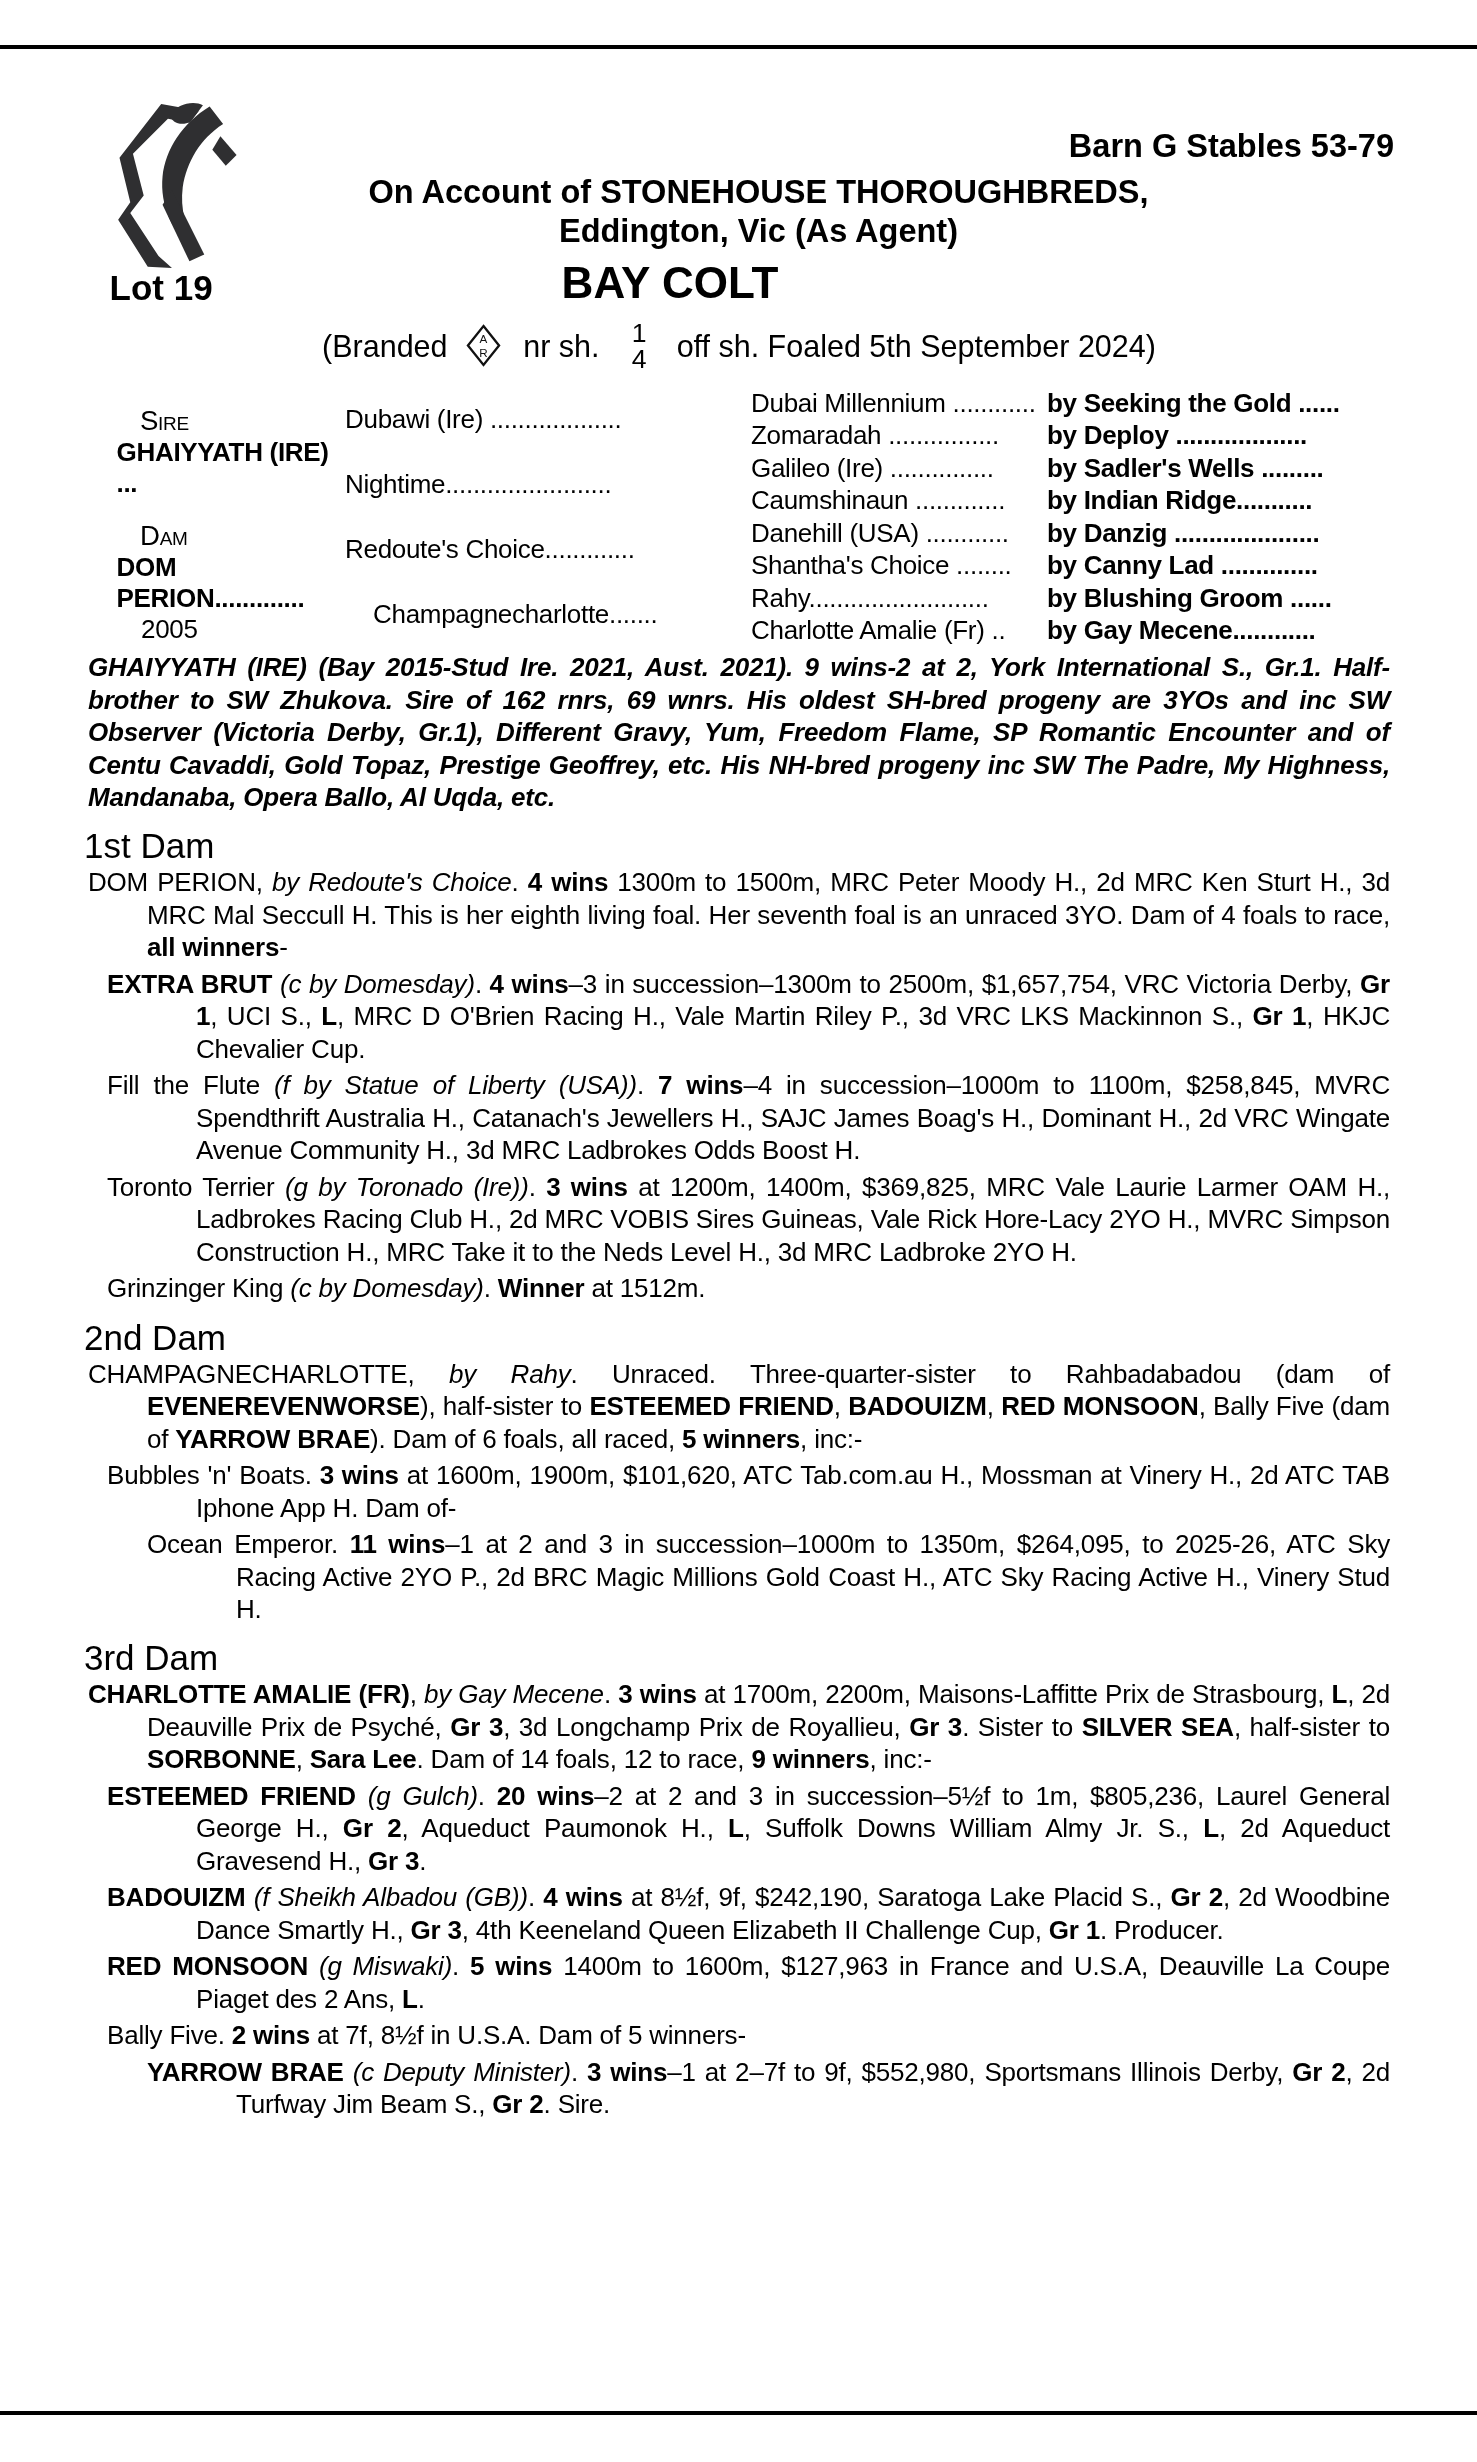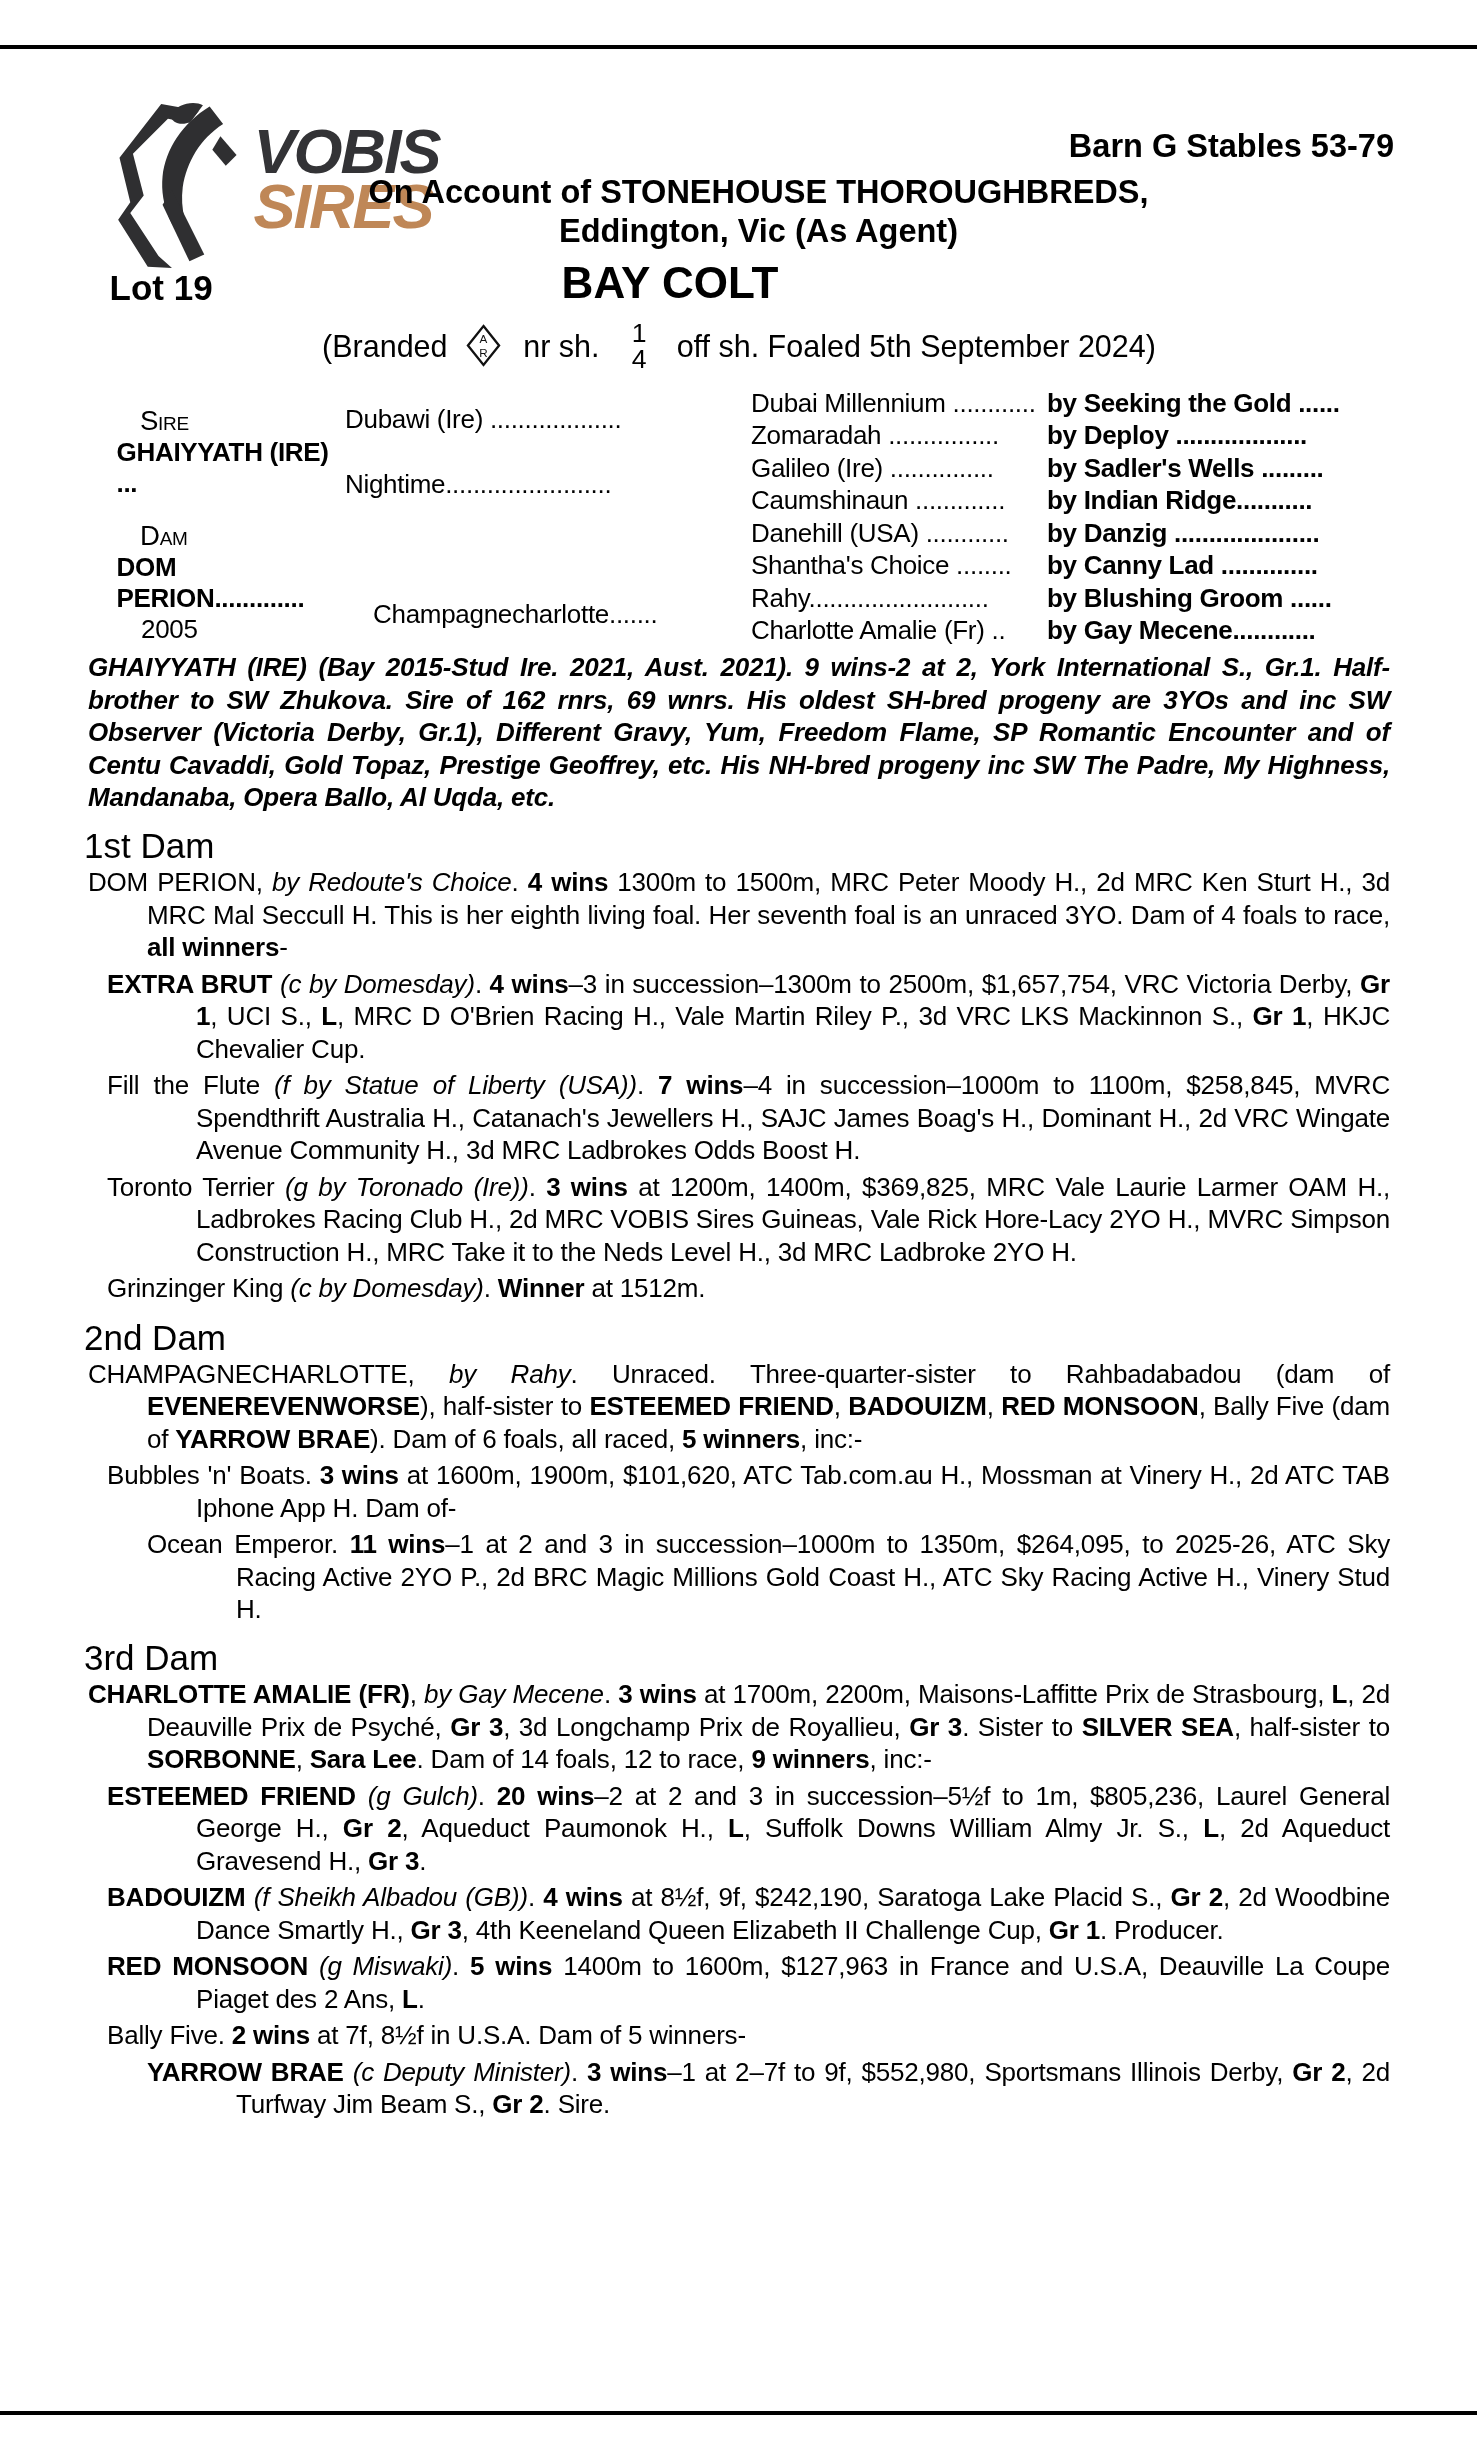--- a/index.html
+++ b/index.html
@@ -69,24 +69,20 @@
     <div class="header">
 
       <div class="logo">
         <svg class="logo-mark" viewBox="0 0 110 130">
           <path d="M44 4 L72 9 L65 18 L49 15 L23 41 L31 72 L21 85 L42 117 L52 126 L34 125 L12 90 L21 77 L13 44 Z" fill="#2f2f31"></path>
           <path d="M80 6 C60 18 47 38 45 58 C43 79 52 101 71 115 C62 96 58 82 60 66 C63 47 73 30 90 19 Z" fill="#2f2f31"></path>
           <path d="M50 12 C56 4 68 1 75 5 L66 17 C59 21 52 18 50 12 Z" fill="#2f2f31"></path>
           <path d="M52 68 L76 116 L65 121 L45 79 Z" fill="#2f2f31"></path>
           <path d="M88 28 L100 42 L92 50 L82 38 Z" fill="#2f2f31"></path>
         </svg>
-        <div class="logo-text">
-          <div class="logo-vobis" style="color: rgb(51, 51, 54);">VOBIS</div>
-          <div class="logo-sires" style="color: rgb(191, 135, 87);">SIRES</div>
-        </div>
       </div>
 
       <div class="barn">Barn G Stables 53-79</div>
       <div class="acc1">On Account of STONEHOUSE THOROUGHBREDS,</div>
       <div class="acc2">Eddington, Vic (As Agent)</div>
       <div class="lot">Lot 19</div>
       <div class="title">BAY COLT</div>
 
       <div class="brand-line">
         <span>(Branded</span>
@@ -111,20 +107,21 @@
         <div class="ped-name">GHAIYYATH (IRE) ...</div>
       </div>
       <div class="ped-block c1d">
         <div class="ped-label">Dam</div>
         <div class="ped-name">DOM PERION.............</div>
         <div class="ped-year">2005</div>
       </div>
 
       <div class="ped-cell c2-0">Dubawi (Ire) ...................</div>
       <div class="ped-cell c2-1">Nightime........................</div>
+      <div class="ped-cell c2-2">Redoute's Choice.............</div>
       <div class="ped-cell c2-3">Champagnecharlotte.......</div>
 
       <div class="ped-cell g3" style="grid-row:1">Dubai Millennium ............</div>
       <div class="ped-cell g4" style="grid-row:1">by Seeking the Gold ......</div>
       <div class="ped-cell g3" style="grid-row:2">Zomaradah ................</div>
       <div class="ped-cell g4" style="grid-row:2">by Deploy ...................</div>
       <div class="ped-cell g3" style="grid-row:3">Galileo (Ire) ...............</div>
       <div class="ped-cell g4" style="grid-row:3">by Sadler's Wells .........</div>
       <div class="ped-cell g3" style="grid-row:4">Caumshinaun .............</div>
       <div class="ped-cell g4" style="grid-row:4">by Indian Ridge...........</div>

